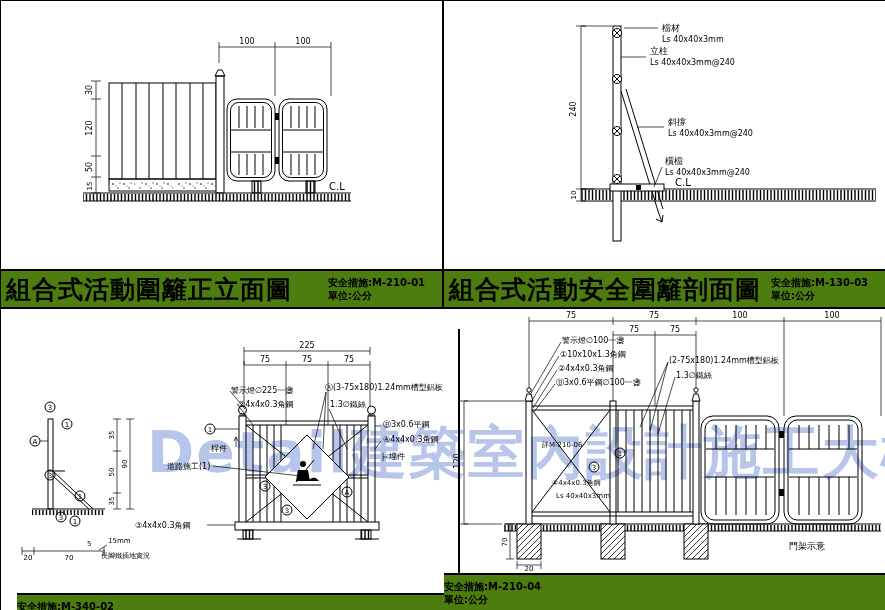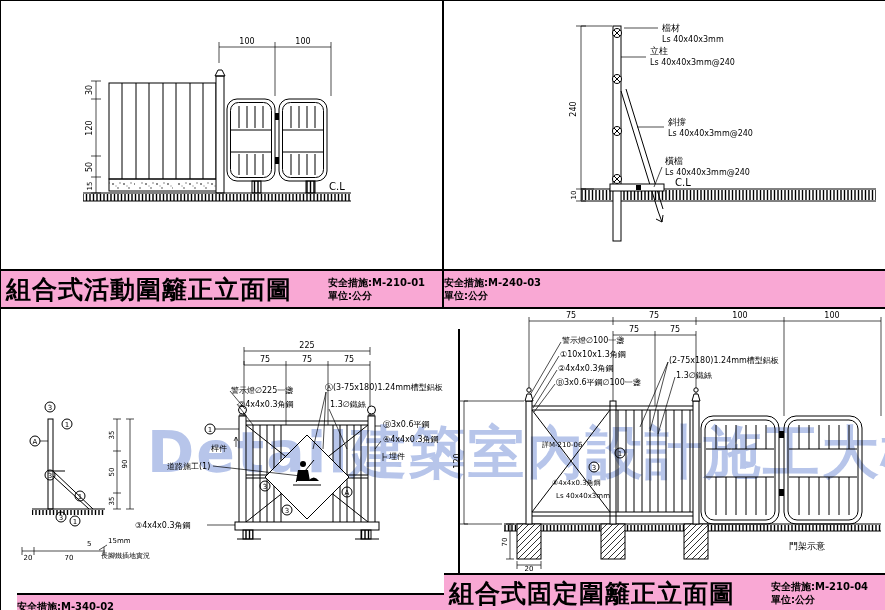--- a/index.html
+++ b/index.html
@@ -2,21 +2,21 @@
 <html><head>
 <meta charset="utf-8">
 <style>
   html,body{margin:0;padding:0;background:#e8e8e8;}
   .sheet{position:relative;width:885px;height:610px;background:#fff;border:1px solid #000;
          font-family:"DejaVu Sans","Liberation Sans",sans-serif;overflow:hidden;}
   .quad{position:absolute;}
   .quad-l{border-right:2px solid #000;}
   .draw{position:absolute;left:0;top:0;right:0;}
   .titlebar{position:absolute;left:0;right:0;bottom:0;height:36px;border-top:2px solid #000;
-            display:flex;align-items:center;background:#f9a8d4;}
+            display:flex;align-items:center;background:#4d7c0f;}
   .titlebar.tb-top{border-bottom:2px solid #000;}
   .t-title{width:322px;font-size:25px;font-weight:bold;letter-spacing:1px;padding-left:5px;
            white-space:nowrap;overflow:hidden;}
   .t-info{font-size:10px;line-height:1.3;font-weight:bold;white-space:nowrap;}
   svg{display:block;}
   svg text{font-family:"DejaVu Sans","Liberation Sans",sans-serif;fill:#000;}
   .ln{stroke:#000;stroke-width:1;fill:none;}
   .dm{stroke:#000;stroke-width:.7;fill:none;}
   .wf{fill:#fff;stroke:#000;stroke-width:1;}
   .bk{fill:#000;stroke:none;}
@@ -177,22 +177,23 @@
         <text class="lbl" x="206" y="53">立柱</text>
         <text class="lbs" x="206" y="64">Ls 40x40x3mm@240</text>
         <text class="lbl" x="224" y="124">斜撐</text>
         <text class="lbs" x="224" y="135">Ls 40x40x3mm@240</text>
         <text class="lbl" x="221" y="163">橫檔</text>
         <text class="lbs" x="221" y="174">Ls 40x40x3mm@240</text>
         <text class="big" x="231" y="185">C.L</text>
       </svg>
     </div>
     <div class="titlebar tb-top">
+      <div class="t-title">組合式活動安全圍籬剖面圖</div>
       <div class="t-info">
-        <div>安全措施:M-240-03</div>
+        <div>安全措施:M-130-03</div>
         <div>單位:公分</div>
       </div>
     </div>
   </div>
 
   <div class="quad quad-l" style="left:0;top:328px;width:441px;height:302px;margin-left:16px;">
     <div class="draw" style="bottom:38px;">
       <svg viewBox="0 0 441 264" width="441" height="264">
 
         <g class="dm">
@@ -387,21 +388,20 @@
         <g>
           <circle class="ln" cx="176" cy="144" r="5"></circle>
             <text class="mark" x="176" y="146.5">1</text>
           <circle class="ln" cx="150" cy="158" r="5"></circle>
             <text class="mark" x="150" y="160.5">3</text>
         </g>
         <text class="lbl" x="345" y="240">門架示意</text>
       </svg>
     </div>
     <div class="titlebar">
-      <div class="t-title">組合式固定圍籬正立面圖</div>
       <div class="t-info">
         <div>安全措施:M-210-04</div>
         <div>單位:公分</div>
       </div>
     </div>
   </div>
 
 </div>
 
 </body></html>

